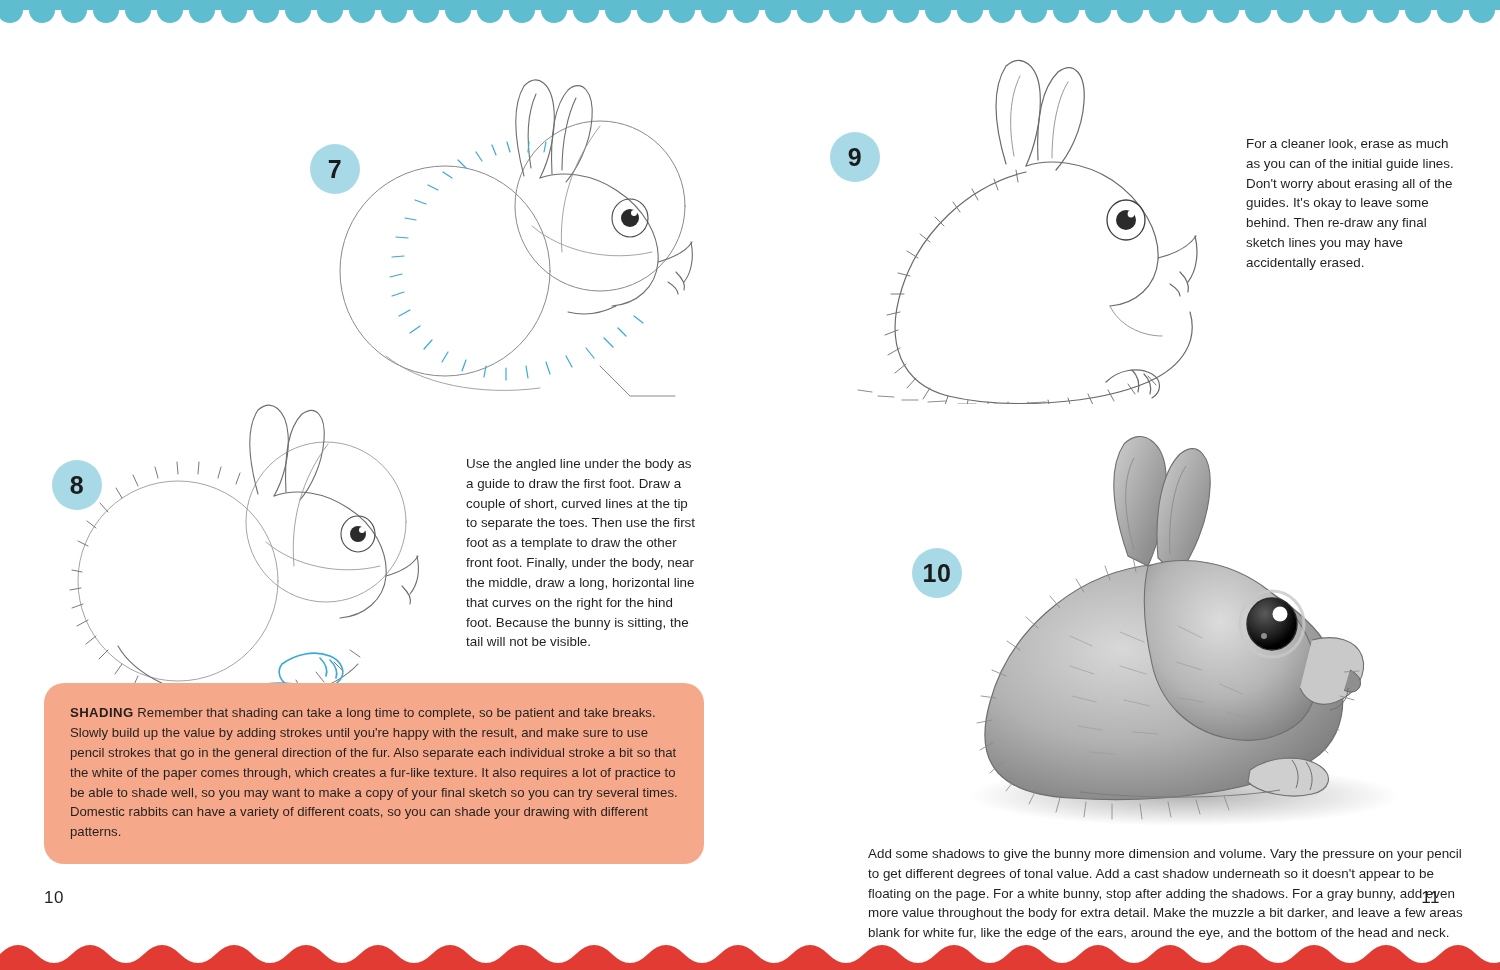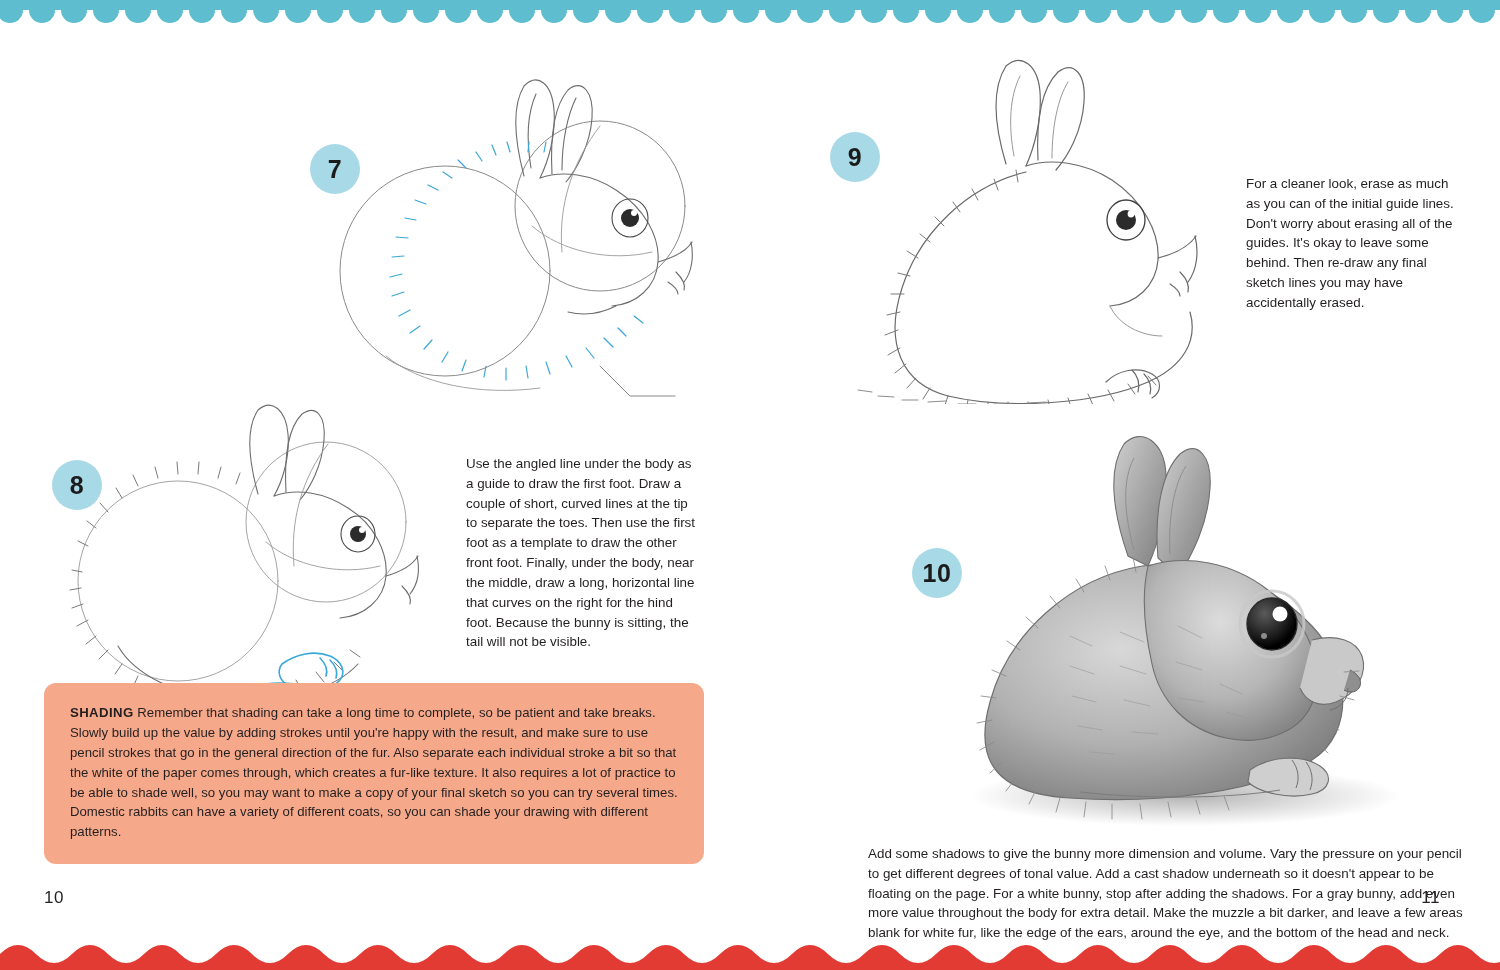--- a/index.html
+++ b/index.html
@@ -81,21 +81,21 @@
   }
 
   
   .callout {
     position: absolute;
     left: 44px;
     bottom: 72px;
     width: 660px;
     padding: 20px 26px 22px 26px;
     background: #f6a98a;
-    border-radius: 12px;
+    border-radius: 20px;
     font-family: "Liberation Sans", sans-serif;
     font-size: 13.2px;
     line-height: 1.5;
     color: #231f20;
   }
   .callout b {
     font-weight: 700;
     letter-spacing: .4px;
   }
 
@@ -315,21 +315,21 @@
 
     <div class="folio folio-left">10</div>
   </div>
 
   <div class="page page-right">
 
     <div class="step-badge" style="left:80px; top:106px;">
       <span>9</span>
     </div>
 
-    <div class="body-text" style="left:496px; top:108px; width:220px;margin-top:40px;">For a cleaner look, erase as much as you can of the initial guide lines. Don't worry about erasing all of the guides. It's okay to leave some behind. Then re-draw any final sketch lines you may have accidentally erased.</div>
+    <div class="body-text" style="left:496px; top:108px; width:220px;">For a cleaner look, erase as much as you can of the initial guide lines. Don't worry about erasing all of the guides. It's okay to leave some behind. Then re-draw any final sketch lines you may have accidentally erased.</div>
 
     <div class="art" style="left:68px; top:18px;">
       <svg width="440" height="360" viewBox="0 0 440 360">
         <g fill="none" stroke="#6a6a6a" stroke-width="1.2" stroke-linecap="round">
 
           <path d="M188 120 C176 80 174 44 188 22 C204 8 220 22 222 48 C224 76 216 104 208 122"></path>
           <path d="M220 116 C218 76 224 44 240 28 C256 16 268 30 266 58 C264 88 250 112 238 126"></path>
           <path d="M196 112 C190 80 192 52 202 32" stroke="#8d8d8d" stroke-width="0.9"></path>
           <path d="M234 114 C234 82 240 54 250 38" stroke="#8d8d8d" stroke-width="0.9"></path>
 

